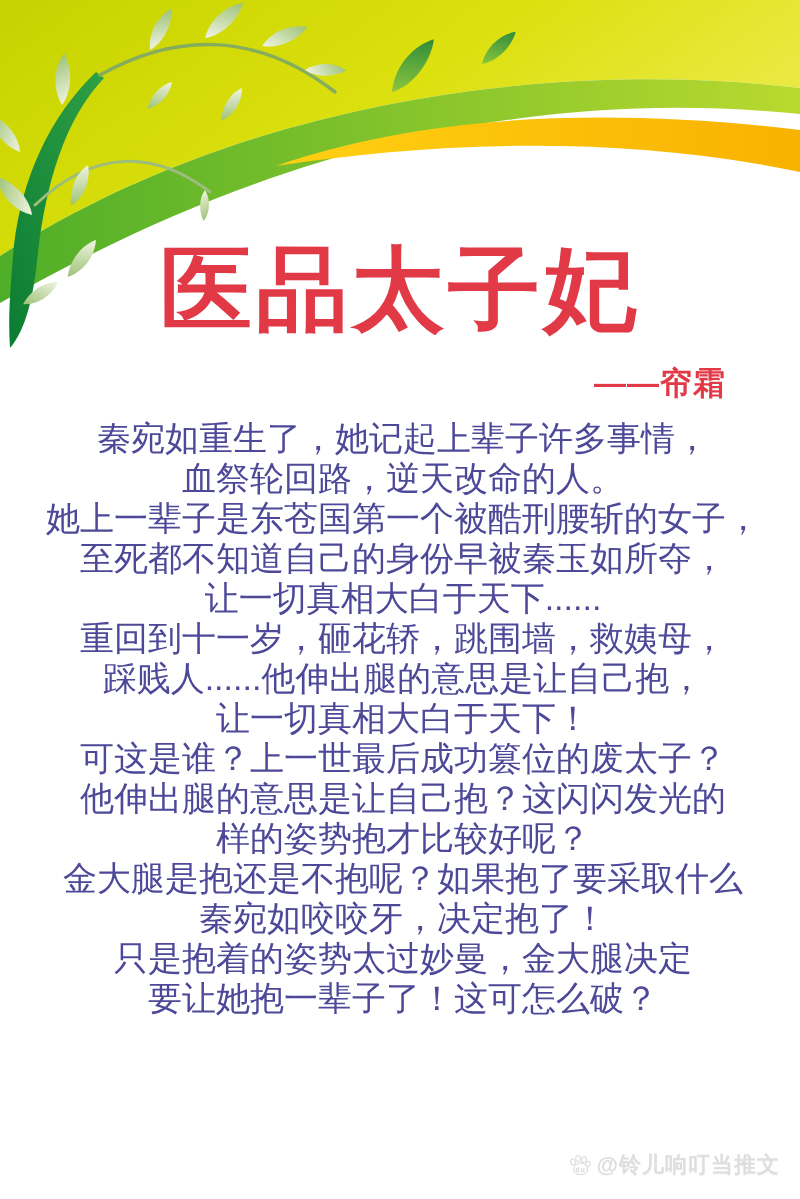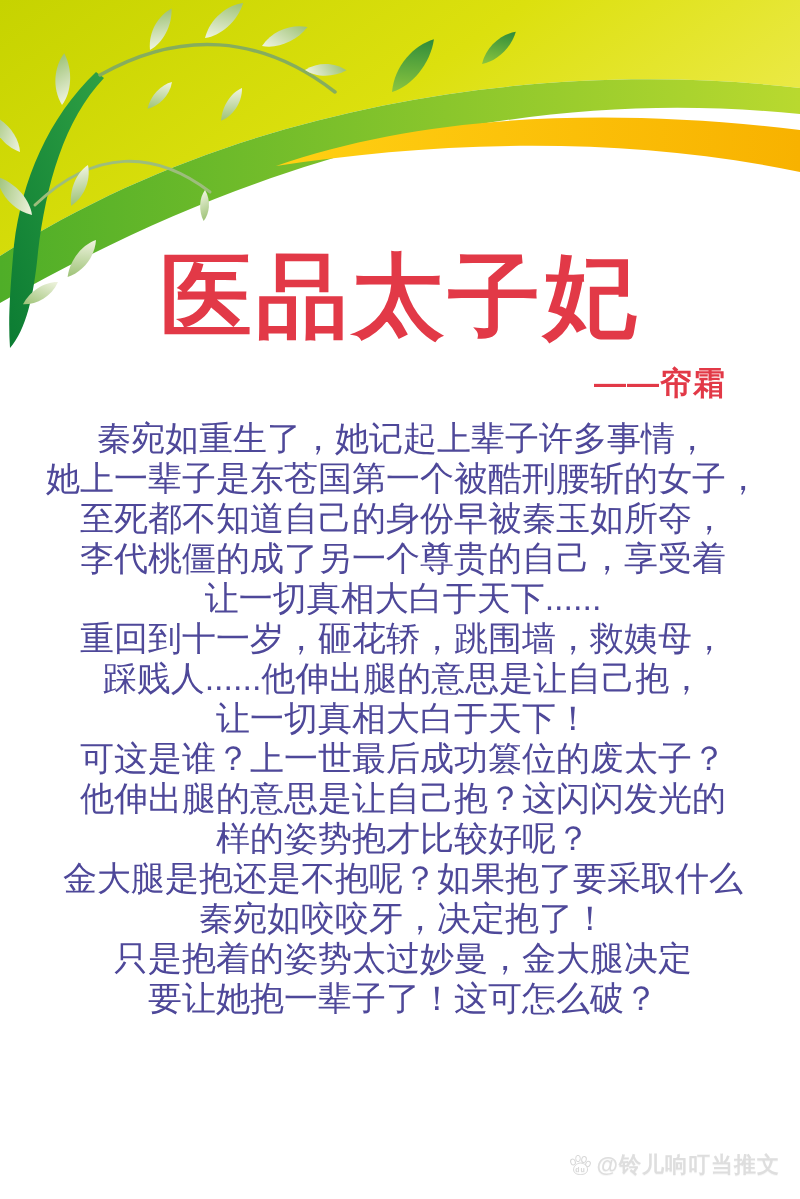--- a/index.html
+++ b/index.html
@@ -6,21 +6,21 @@
   .poster{
     position:relative;
     width:800px;height:1199px;
     background:#ffffff;
     overflow:hidden;
     font-family:"Liberation Sans", sans-serif;
   }
   .header-art{position:absolute;top:0;left:0;width:800px;height:400px;display:block;}
   .title{
     position:absolute;top:228px;left:0;right:0;
-    margin:7px;
+    margin:0;
     text-align:center;
     font-size:92px;
     font-weight:900;
     letter-spacing:4px;
     color:#e23947;
   }
   .author{
     position:absolute;top:362px;right:74px;
     font-size:32px;
     font-weight:700;
@@ -114,23 +114,23 @@
       <use href="#leafShape" fill="url(#gLeafDark)" transform="translate(482,64) rotate(-16) scale(0.9)"></use>
     </g>
   </svg>
 
   <h1 class="title">医品太子妃</h1>
 
   <div class="author">——帘霜</div>
 
   <div class="synopsis">
     <div class="line">秦宛如重生了，她记起上辈子许多事情，</div>
+    <div class="line">血祭轮回路，逆天改命的人。</div>
     <div class="line">她上一辈子是东苍国第一个被酷刑腰斩的女子，</div>
     <div class="line">至死都不知道自己的身份早被秦玉如所夺，</div>
-    <div class="line">李代桃僵的成了另一个尊贵的自己，享受着</div>
     <div class="line">让一切真相大白于天下......</div>
     <div class="line">重回到十一岁，砸花轿，跳围墙，救姨母，</div>
     <div class="line">踩贱人......他伸出腿的意思是让自己抱，</div>
     <div class="line">让一切真相大白于天下！</div>
     <div class="line">可这是谁？上一世最后成功篡位的废太子？</div>
     <div class="line">他伸出腿的意思是让自己抱？这闪闪发光的</div>
     <div class="line">样的姿势抱才比较好呢？</div>
     <div class="line">金大腿是抱还是不抱呢？如果抱了要采取什么</div>
     <div class="line">秦宛如咬咬牙，决定抱了！</div>
     <div class="line">只是抱着的姿势太过妙曼，金大腿决定</div>

